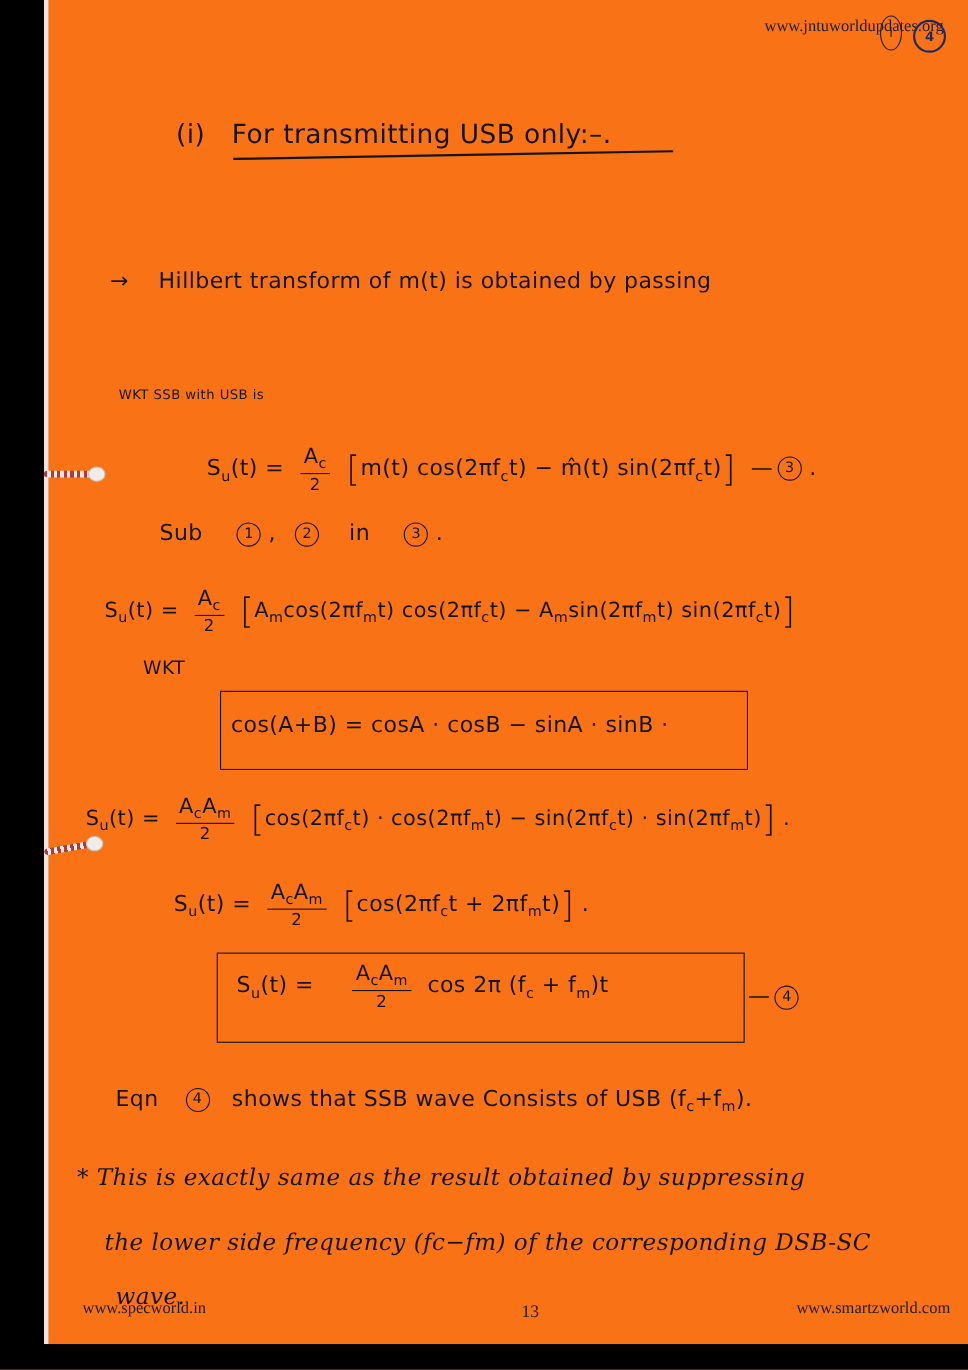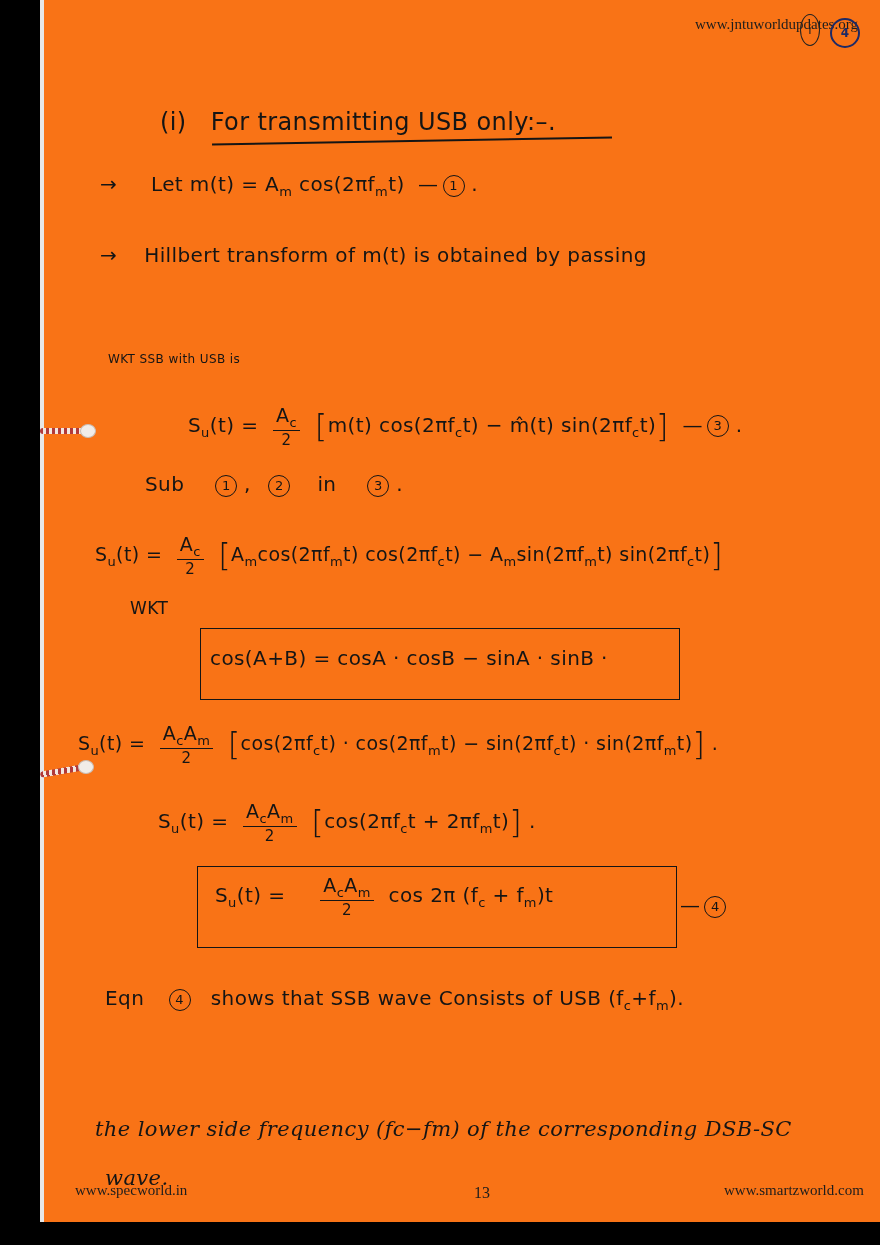--- a/index.html
+++ b/index.html
@@ -74,25 +74,20 @@
   <div class="thread" style="left:0; top:768px; width:44px; transform:rotate(-10deg);"></div>
   <div class="thread-knot" style="left:38px; top:760px;"></div>
 
 
   <div class="hw" style="left:120px; top:108px; font-size:24px;">
     <span>(i)</span>&nbsp;&nbsp;
     <span>For transmitting USB only:–.</span>
   </div>
   <div class="ul-line" style="left:172px; top:140px; width:400px; transform:rotate(-1deg);"></div>
 
-  <div class="hw" style="left:60px; top:172px;">
-    <span>→</span>&nbsp;&nbsp;&nbsp;&nbsp;
-    <span>Let  m(t) = A</span><sub>m</sub><span> cos(2πf</span><sub>m</sub><span>t)</span>
-    &nbsp;—<span class="circ">1</span> .
-  </div>
 
   <div class="hw" style="left:60px; top:243px;">
     <span>→</span>&nbsp;&nbsp;&nbsp;
     <span>Hillbert  transform  of  m(t)  is  obtained  by  passing</span>
   </div>
 
 
   <div class="hw" style="left:68px; top:352px; font-size:12px;">
     <span>WKT    SSB    with    USB    is</span>
   </div>
@@ -141,20 +136,21 @@
     <span>cos 2π (f</span><sub>c</sub><span> + f</span><sub>m</sub><span>)t</span>
   </div>
   <div class="hw" style="left:640px; top:893px;">—<span class="circ">4</span></div>
 
   <div class="hw" style="left:65px; top:986px;">
     <span>Eqn</span>&nbsp;&nbsp;
     <span class="circ">4</span>&nbsp;&nbsp;
     <span>shows  that  SSB  wave  Consists   of  USB (f</span><sub>c</sub><span>+f</span><sub>m</sub><span>).</span>
   </div>
 
+  <div class="hw cursive" style="left:30px; top:1058px;">* This  is exactly  same as  the result   obtained  by  suppressing</div>
   <div class="hw cursive" style="left:55px; top:1117px;">the  lower side  frequency  (fc−fm)  of  the  corresponding  DSB-SC</div>
   <div class="hw cursive" style="left:65px; top:1166px;">wave.</div>
 
   <div class="web" style="left:35px; top:1182px;">www.specworld.in</div>
   <div class="pagenum" style="left:434px; top:1184px;">13</div>
   <div class="web" style="left:684px; top:1182px;">www.smartzworld.com</div>
 </div>
 
 <div class="black-bar"></div>
 

